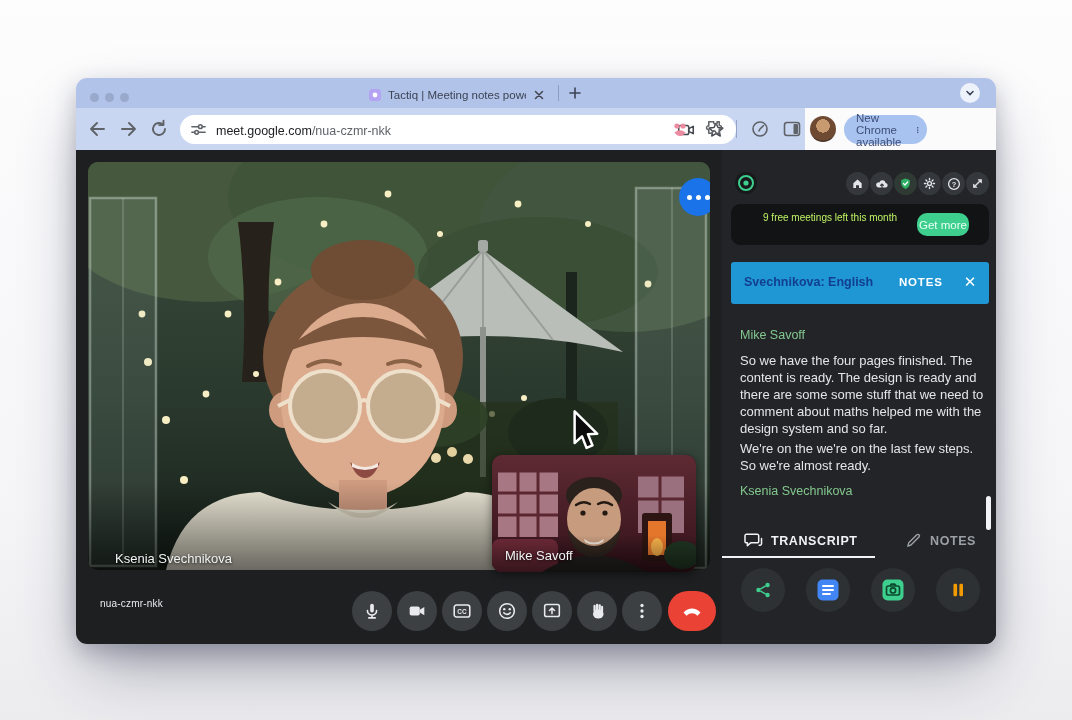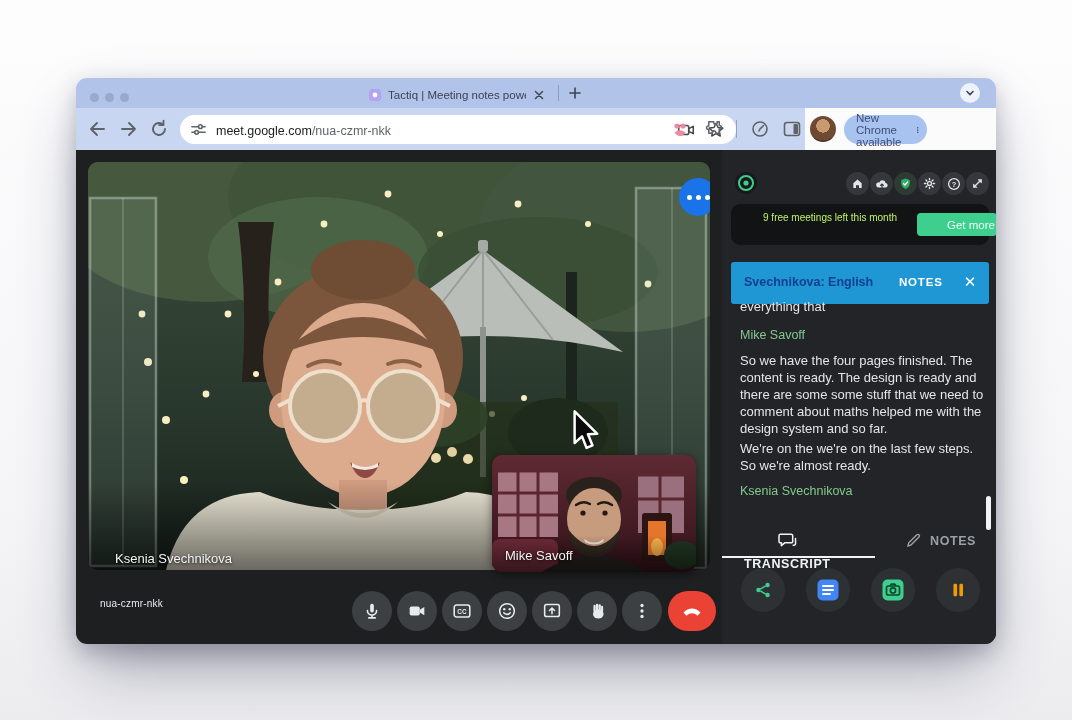--- a/index.html
+++ b/index.html
@@ -46,22 +46,22 @@
        display:flex;align-items:center;justify-content:center;top:21px;}
   .endcall{position:absolute;left:592px;top:21px;width:48px;height:40px;border-radius:20px;background:#ea4335;
        display:flex;align-items:center;justify-content:center;}
 
   
   .tactiq{left:646px;top:0;width:274px;height:494px;background:#222427;}
   .tico{position:absolute;width:23px;height:23px;border-radius:50%;background:#34383c;top:22px;
         display:flex;align-items:center;justify-content:center;}
   .quota{left:9px;top:54px;width:258px;height:41px;background:#121315;border-radius:9px;}
   .quota-text{left:14px;top:6px;width:170px;font-size:10px;line-height:15px;color:#bef264;text-align:center;}
-  .getmore{left:186px;top:9px;width:52px;height:23px;background:#3ecf8e;border-radius:4px;
-           font-size:11.5px;color:#eafff5;display:flex;align-items:center;justify-content:center;padding-left:28px;}
+  .getmore{left:186px;top:9px;width:52px;height:23px;background:#3ecf8e;border-radius:10px;
+           font-size:11.5px;color:#eafff5;display:flex;align-items:center;justify-content:center;}
   .banner{left:9px;top:112px;width:258px;height:42px;background:#1f97d4;border-radius:3px;}
   .banner-label{left:13px;top:13px;font-size:12.5px;font-weight:bold;color:#123f8f;}
   .banner-change{left:168px;top:14px;font-size:11.5px;font-weight:bold;letter-spacing:.8px;color:#ffffff;}
   .banner-x{left:228px;top:9px;width:22px;height:22px;color:#ffffff;font-size:15px;display:flex;align-items:center;justify-content:center;}
   .tr-text{left:18px;width:246px;font-size:13px;line-height:17px;color:#e3e5e8;}
   .tr-speaker{left:18px;width:246px;font-size:12.5px;color:#83c78e;}
   .scroll-thumb{left:264px;top:346px;width:5px;height:34px;border-radius:3px;background:#f1f3f4;}
   .ttab{position:absolute;top:382px;display:flex;align-items:center;gap:8px;}
   .ttab-label{font-size:12.5px;font-weight:bold;letter-spacing:.6px;}
   .underline{left:0;top:406px;width:153px;height:2px;background:#f1f3f4;}
@@ -404,29 +404,28 @@
           <span class="abs quota-text">9 free meetings left this month</span>
           <span class="abs getmore">Get more</span>
         </div>
 
         <div class="abs banner">
           <span class="abs banner-label">Svechnikova: English</span>
           <span class="abs banner-change">NOTES</span>
           <span class="abs banner-x">✕</span>
         </div>
 
-        <p class="abs tr-text" style="top:148px;margin:0;">everything that</p>
         <p class="abs tr-speaker" style="top:178px;margin:0;">Mike Savoff</p>
         <p class="abs tr-text" style="top:202px;margin:0;">So we have the four pages finished. The content is ready. The design is ready and there are some some stuff that we need to comment about maths helped me with the design system and so far.</p>
         <p class="abs tr-text" style="top:290px;margin:0;">We're on the we're on the last few steps. So we're almost ready.</p>
         <p class="abs tr-speaker" style="top:334px;margin:0;">Ksenia Svechnikova</p>
 
         <span class="abs scroll-thumb"></span>
 
-        <span class="ttab" style="left:22px;flex-direction:column;">
+        <span class="ttab" style="left:22px;">
           <svg width="19" height="17" viewBox="0 0 20 18">
             <path d="M2 2.5 h12 a1.5 1.5 0 0 1 1.5 1.5 v6 a1.5 1.5 0 0 1 -1.5 1.5 h-7 l-3.5 3 v-3 H2.5 A1.5 1.5 0 0 1 1 10 V4 A1.5 1.5 0 0 1 2 2.5 Z" fill="none" stroke="#f1f3f4" stroke-width="1.6" stroke-linejoin="round"></path>
             <path d="M18.5 7 v5.5 a1.5 1.5 0 0 1 -1.5 1.5 h-1" fill="none" stroke="#f1f3f4" stroke-width="1.6" stroke-linecap="round"></path>
           </svg>
           <span class="ttab-label" style="color:#f1f3f4;">TRANSCRIPT</span>
         </span>
         <span class="ttab" style="left:183px;">
           <svg width="17" height="17" viewBox="0 0 18 18">
             <path d="M3 15 L4 11.5 L12.5 3 a1.6 1.6 0 0 1 2.3 2.3 L6.3 13.8 Z" fill="none" stroke="#9aa0a6" stroke-width="1.5" stroke-linejoin="round"></path>
           </svg>

